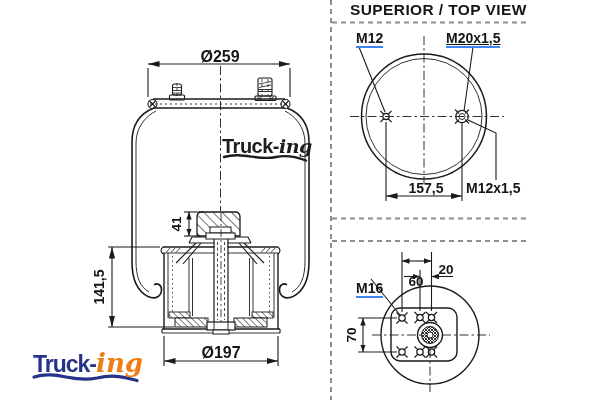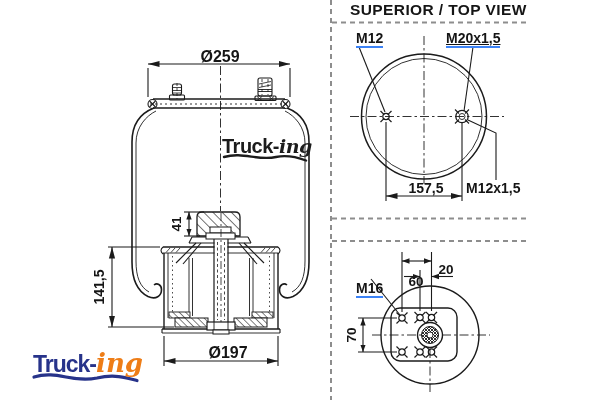--- a/index.html
+++ b/index.html
@@ -255,21 +255,21 @@
   </g>
 
   <path d="M34,377 C57,370 72,383 97,378 C114,374 126,377.5 137,380.5" stroke="#27338a" stroke-width="3.2" fill="none" stroke-linecap="round"></path>
 </svg>
 
 <span class="lbl title" style="left:350px;top:2px;">SUPERIOR / TOP VIEW</span>
 
 <span class="lbl dimL ctr" style="left:220px;top:49px;">Ø259</span>
 <span class="lbl dims rot" style="left:177px;top:224px;">41</span>
 <span class="lbl dim rot" style="left:99px;top:287px;">141,5</span>
-<span class="lbl dimL ctr" style="left:221px;top:345px;margin-left:7px;">Ø197</span>
+<span class="lbl dimL ctr" style="left:221px;top:345px;">Ø197</span>
 
 <span class="lbl dim und" style="left:356px;top:31px;">M12</span>
 <span class="lbl dim und" style="left:446px;top:31px;text-decoration:underline;">M20x1,5</span>
 <span class="lbl dim ctr" style="left:426px;top:181px;">157,5</span>
 <span class="lbl dim" style="left:466px;top:181px;text-align:right;">M12x1,5</span>
 
 <span class="lbl dim und" style="left:356px;top:281px;">M16</span>
 <span class="lbl dims ctr" style="left:416px;top:253px;margin-top:22px;">60</span>
 <span class="lbl dims ctr" style="left:446px;top:263px;">20</span>
 <span class="lbl dims rot" style="left:352px;top:335px;">70</span>

